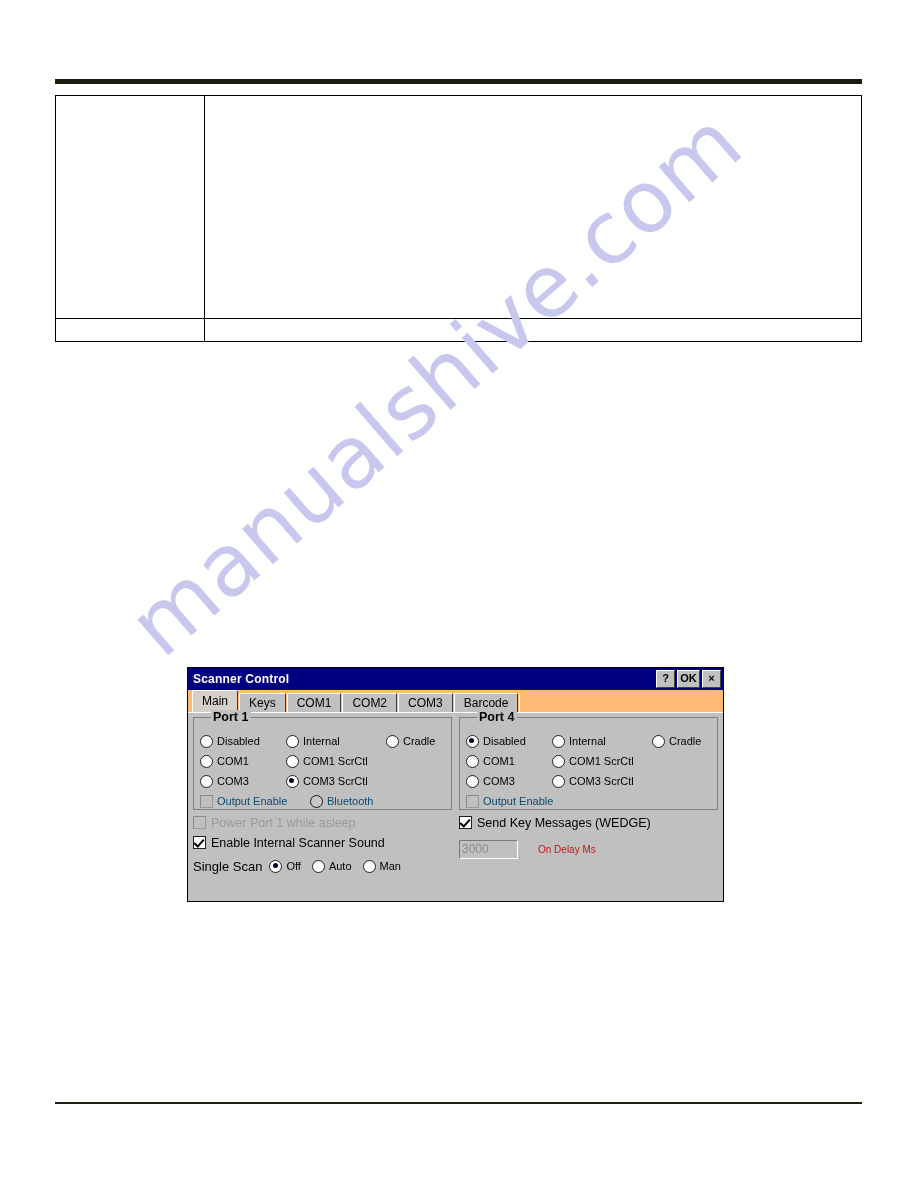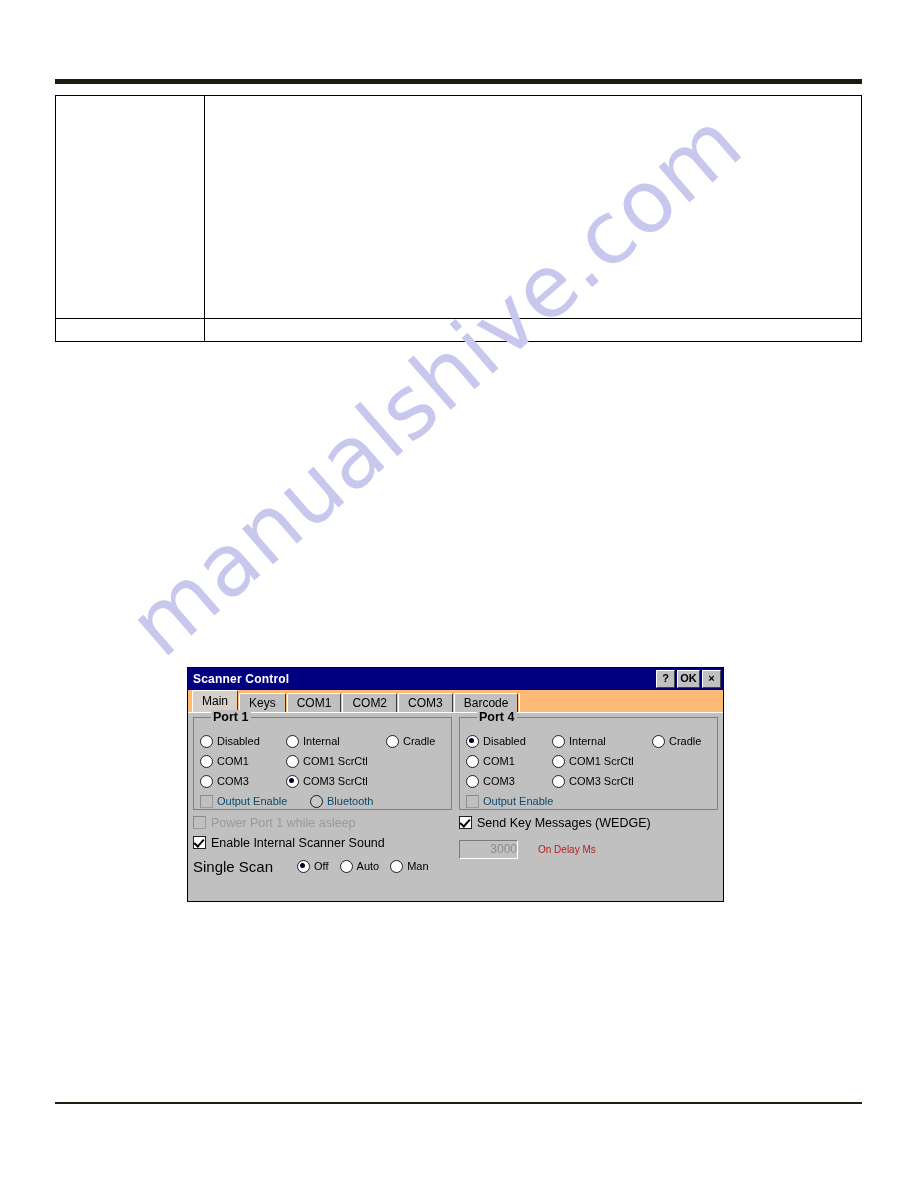--- a/index.html
+++ b/index.html
@@ -275,31 +275,30 @@
   }
   .chk-row .lbl { margin-left: 5px; font-size: 12.5px; }
   .chk-row.disabled .lbl { color: #9a9a9a; }
 
   .single-scan-row {
     display: flex;
     align-items: center;
     height: 20px;
   }
   .single-scan-row .ss-label {
-    font-size: 15px;
-    margin-right: 24px;
+    font-size: 13px;
+    margin-right: 7px;
   }
   .single-scan-row .opt { margin-right: 11px; }
 
   .delay-row {
     display: flex;
     align-items: center;
     height: 22px;
     margin-top: 2px;
-    text-align: right;
   }
   .textfield {
     width: 59px;
     height: 19px;
     background: #c0c0c0;
     border: 1.5px solid #7a7a7a;
     border-right-color: #ffffff;
     border-bottom-color: #ffffff;
     box-sizing: border-box;
     font-size: 12px;

